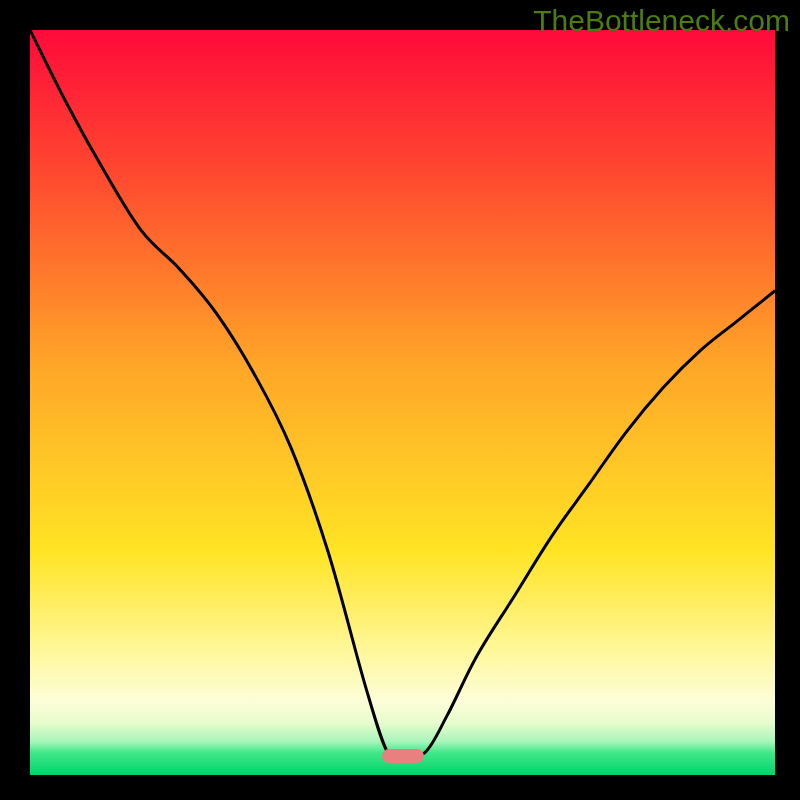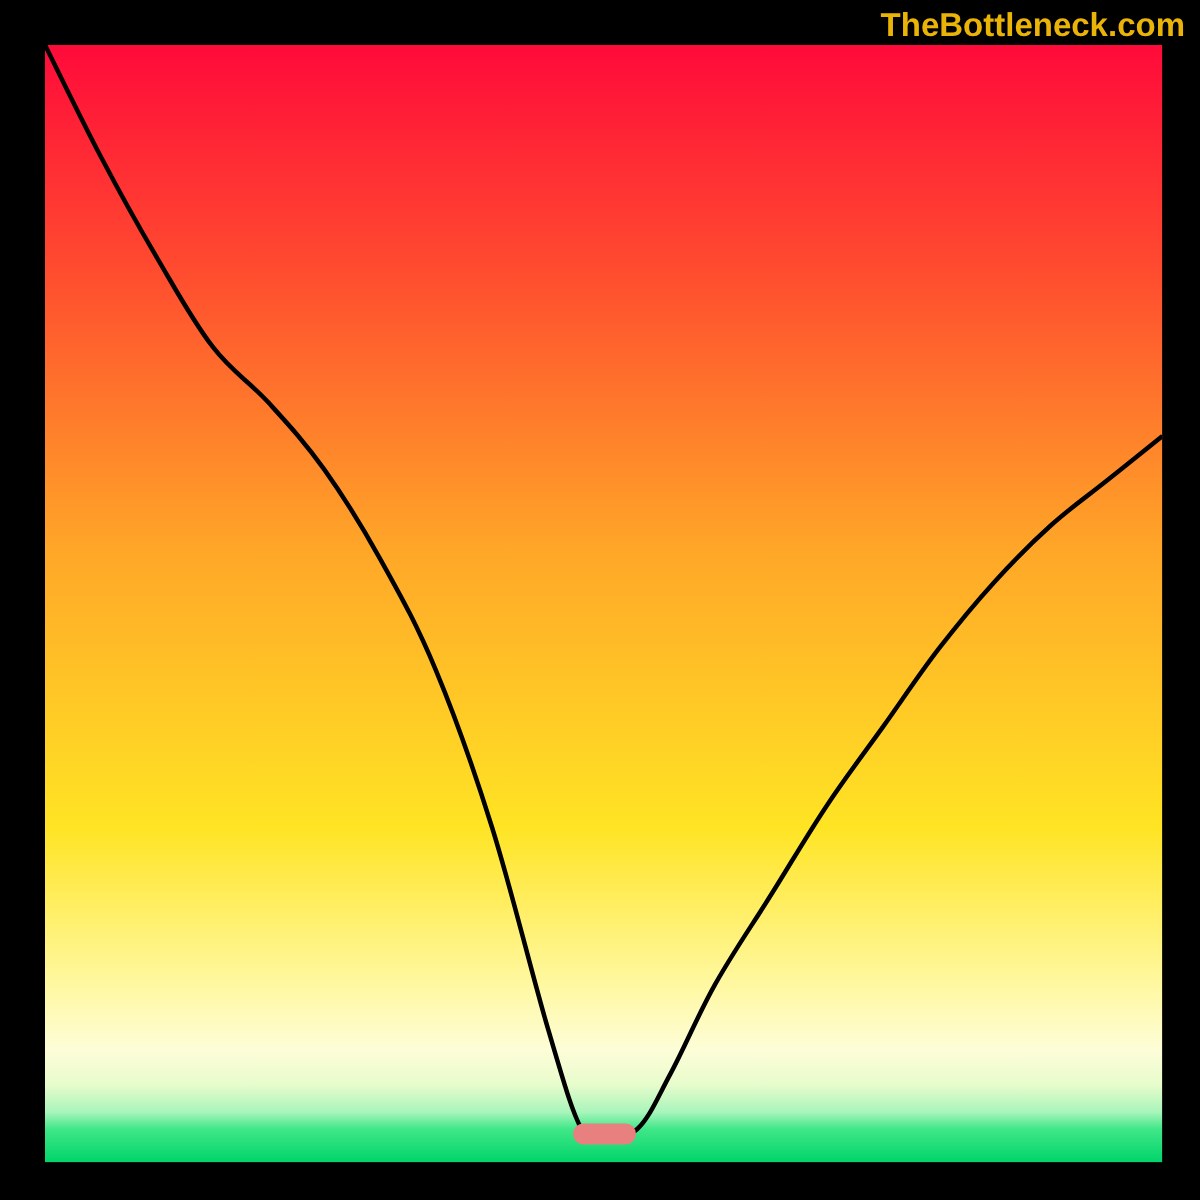--- a/index.html
+++ b/index.html
@@ -8,23 +8,23 @@
     width: 800px;
     height: 800px;
     background: #000;
     position: relative;
     font-family: Arial, sans-serif;
   }
   .watermark {
     position: absolute;
     top: 4px;
     right: 10px;
-    color: #eab308;
-    font-size: 22px;
-    font-weight: 700;
+    color: #4d7c0f;
+    font-size: 30px;
+    font-weight: 400;
     z-index: 10;
   }
   .plot-area {
     position: absolute;
     left: 30px;
     top: 30px;
     width: 745px;
     height: 745px;
     overflow: hidden;
   }

